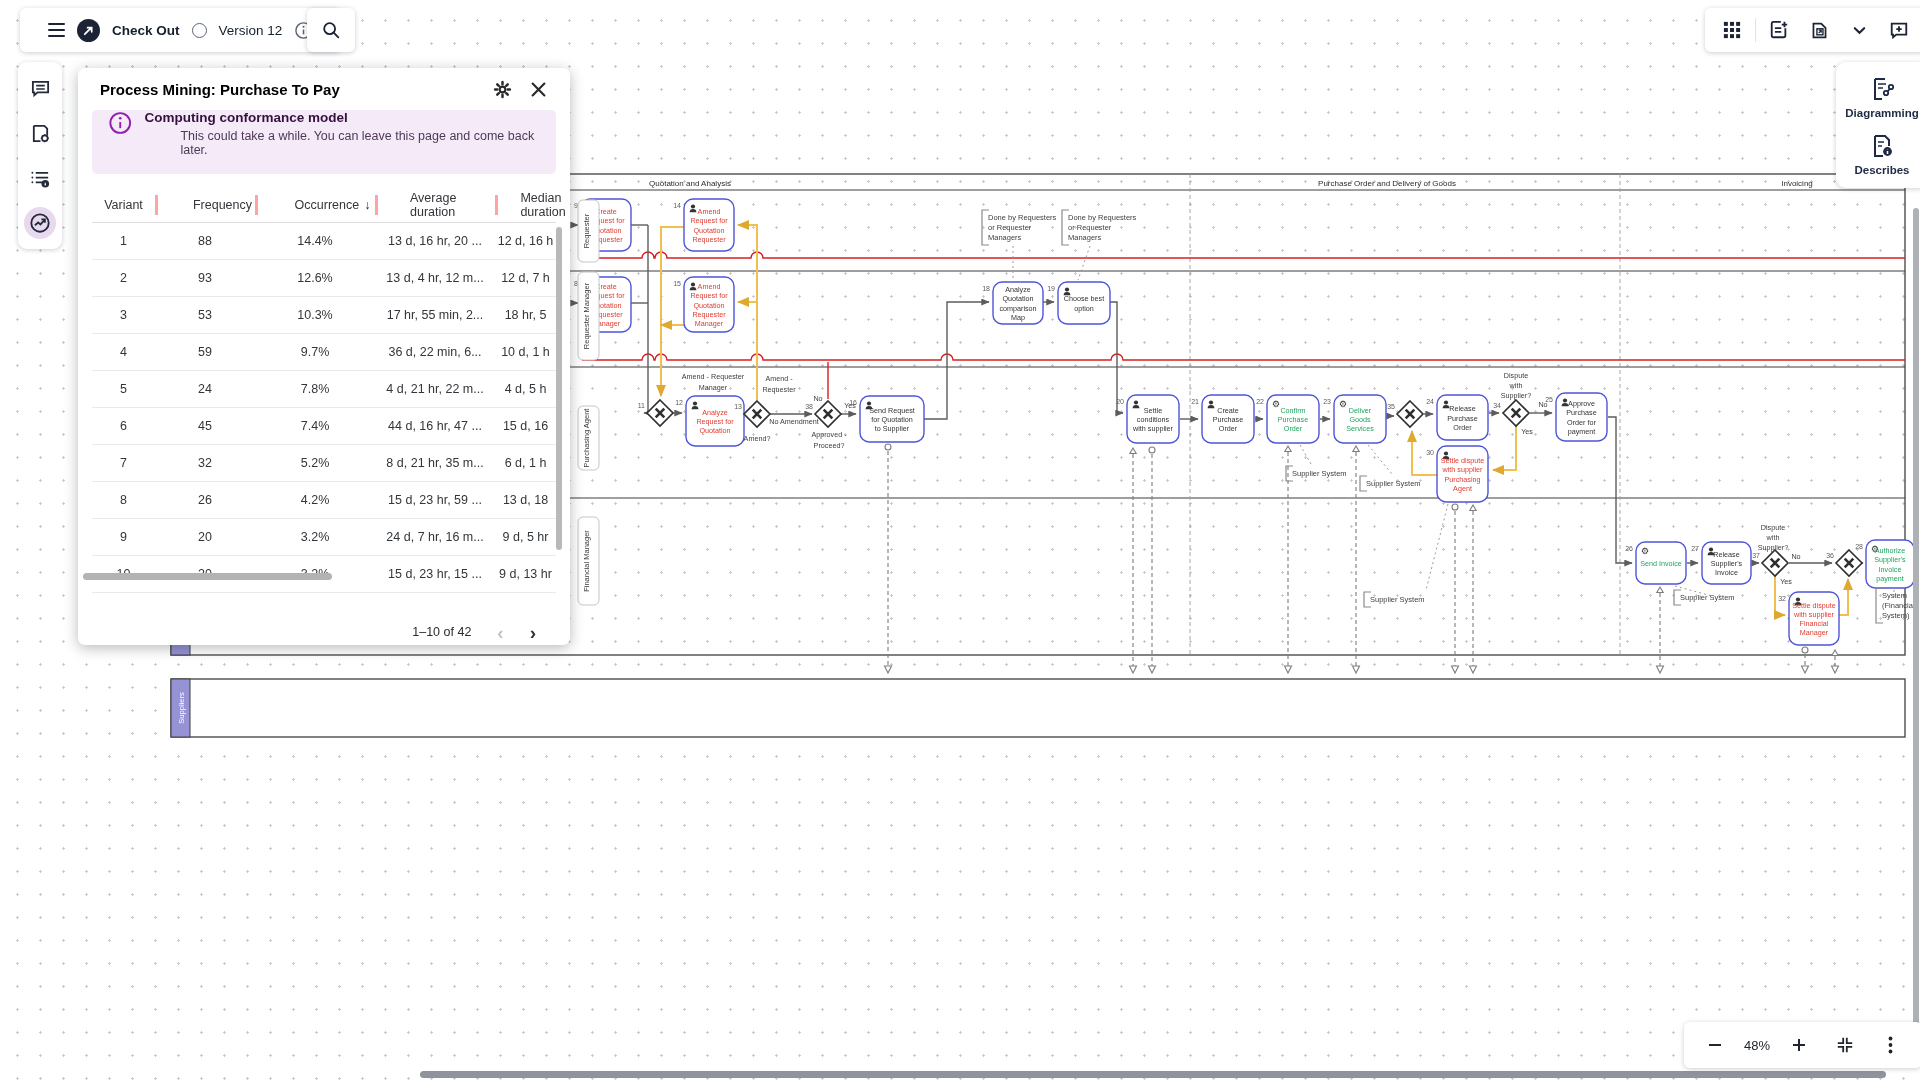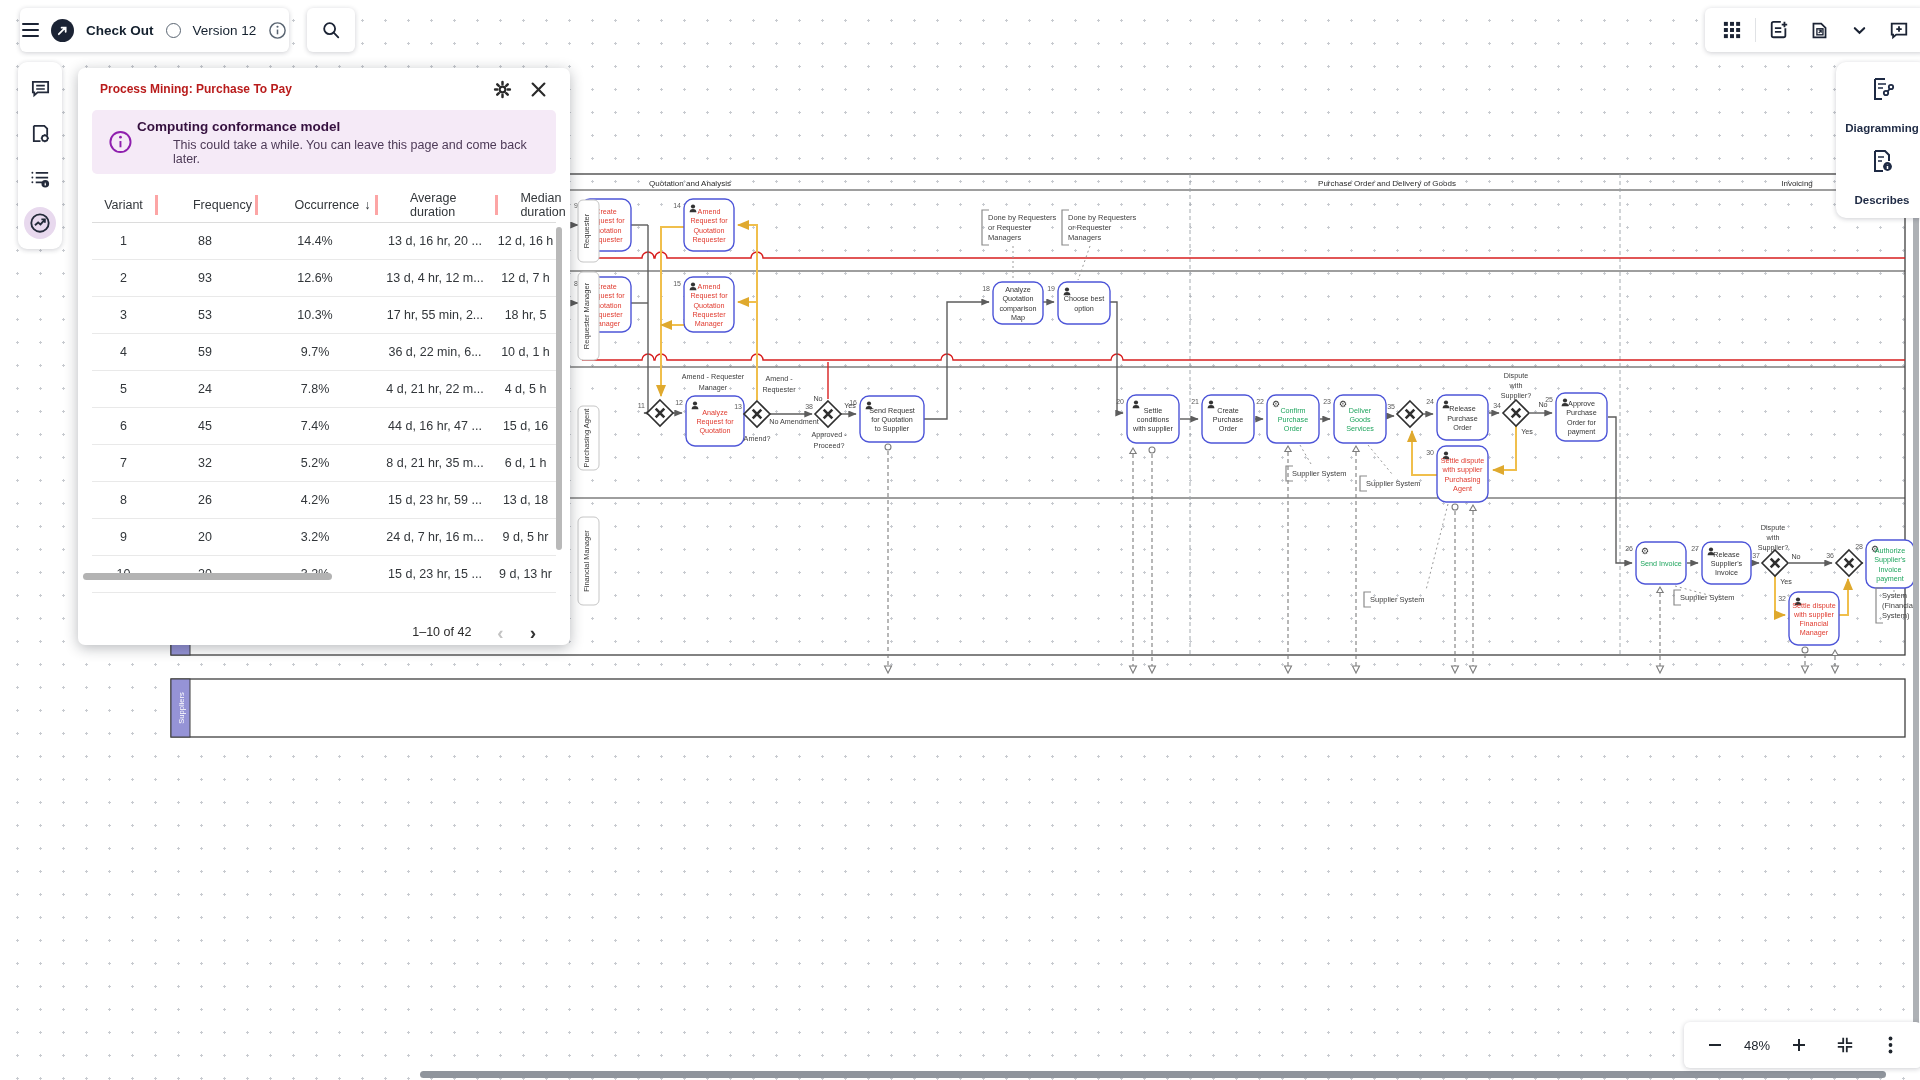--- a/index.html
+++ b/index.html
@@ -5,47 +5,47 @@
   html,body{margin:0;padding:0;}
   body{width:1920px;height:1080px;position:relative;overflow:hidden;background:#ffffff;
        font-family:"Liberation Sans",sans-serif;color:#222;}
   #dot-grid{position:absolute;inset:0;z-index:0;
     background-image:radial-gradient(circle,#c8cbd0 1.1px,transparent 1.4px);
     background-size:23px 23px;background-position:6px 9px;}
   #diagram-svg{position:absolute;left:0;top:0;z-index:1;}
   .card{position:absolute;background:#fff;border-radius:6px;z-index:10;
         box-shadow:0 1px 5px rgba(26,34,48,.22);}
   
-  #topbar-left{left:20px;top:8px;height:44px;display:flex;align-items:center;gap:12px;padding:0 2px;}
+  #topbar-left{left:20px;top:8px;height:44px;display:flex;align-items:center;gap:12px;padding:0 28px;}
   .hamburger{display:flex;flex-direction:column;gap:3.5px;cursor:pointer;}
   .hamburger span{width:17px;height:2.4px;background:#1b2334;border-radius:1px;}
   .logo-circle{width:23px;height:23px;border-radius:50%;background:#1b2334;display:flex;align-items:center;justify-content:center;}
   .bold-label{font-size:13.5px;font-weight:bold;color:#14202e;white-space:nowrap;}
   .reg-label{font-size:13.5px;color:#14202e;white-space:nowrap;}
   .ring{width:13px;height:13px;border:1.6px solid #5a6572;border-radius:50%;}
   #search-card{left:307px;top:8px;width:48px;height:44px;display:flex;align-items:center;justify-content:center;}
   
   #topbar-right{left:1705px;top:8px;height:44px;display:flex;align-items:center;gap:6px;padding:0 10px;}
   .icon-btn{width:34px;height:34px;display:flex;align-items:center;justify-content:center;border-radius:6px;cursor:pointer;}
   .vdiv{width:1px;height:24px;background:#e0e2e5;}
   
   #sidebar{left:18px;top:62px;width:44px;padding:10px 0;border-radius:9px;display:flex;flex-direction:column;align-items:center;gap:13px;}
   .side-btn{width:32px;height:32px;display:flex;align-items:center;justify-content:center;border-radius:50%;cursor:pointer;}
   .side-btn.active{background:#e8d9ee;}
   
   #right-panel{left:1836px;top:62px;width:92px;padding:14px 0 12px;border-radius:10px;display:flex;flex-direction:column;align-items:center;gap:14px;}
-  .rp-item{display:flex;flex-direction:column;align-items:center;gap:20px;cursor:pointer;}
+  .rp-item{display:flex;flex-direction:column;align-items:center;gap:5px;cursor:pointer;}
   .rp-label{font-size:11.5px;font-weight:bold;color:#1e2a44;}
   
   #main-panel{left:78px;top:68px;width:492px;height:577px;z-index:30;border-radius:7px;
               box-shadow:0 3px 14px rgba(20,25,35,.3);}
   .panel-header{height:42px;display:flex;align-items:center;padding:0 18px 0 22px;}
-  .panel-title{font-size:12px;font-weight:bold;color:#b91c1c;flex:1;}
+  .panel-title{font-size:15px;font-weight:bold;color:#000000;flex:1;}
   .panel-hicon{width:28px;height:28px;display:flex;align-items:center;justify-content:center;cursor:pointer;margin-left:8px;}
-  .banner{margin:0 14px;height:64px;background:#f5eaf7;border-radius:5px;display:flex;align-items:center;padding:0 16px;gap:4px;}
+  .banner{margin:0 14px;height:64px;background:#f5eaf7;border-radius:5px;display:flex;align-items:flex-start;padding:0 16px;gap:12px;}
   .banner-head{font-size:13.5px;font-weight:bold;color:#35103f;margin-bottom:4px;}
   .banner-body{font-size:12.5px;color:#4d3a57;margin-left:36px;}
   .ptable{margin:14px 14px 15px;position:relative;}
   .trow{display:grid;grid-template-columns:63px 100px 120px 120px 61px;align-items:center;}
   .thead{height:34px;border-bottom:1px solid #dcdcdc;}
   .thead .tcell{font-size:12.5px;color:#32363a;display:flex;align-items:center;justify-content:center;gap:5px;height:20px;}
   .thead .tcell + .tcell{border-left:3px solid #fca5a5;padding-left:32px;}
   .tbody-row{height:36px;border-bottom:1px solid #e9e9e9;cursor:pointer;}
   .tbody-row .tcell{font-size:12.5px;color:#32363a;text-align:center;white-space:nowrap;overflow:hidden;}
   .pagination{height:48px;display:flex;align-items:center;justify-content:flex-end;gap:26px;padding-right:34px;}

